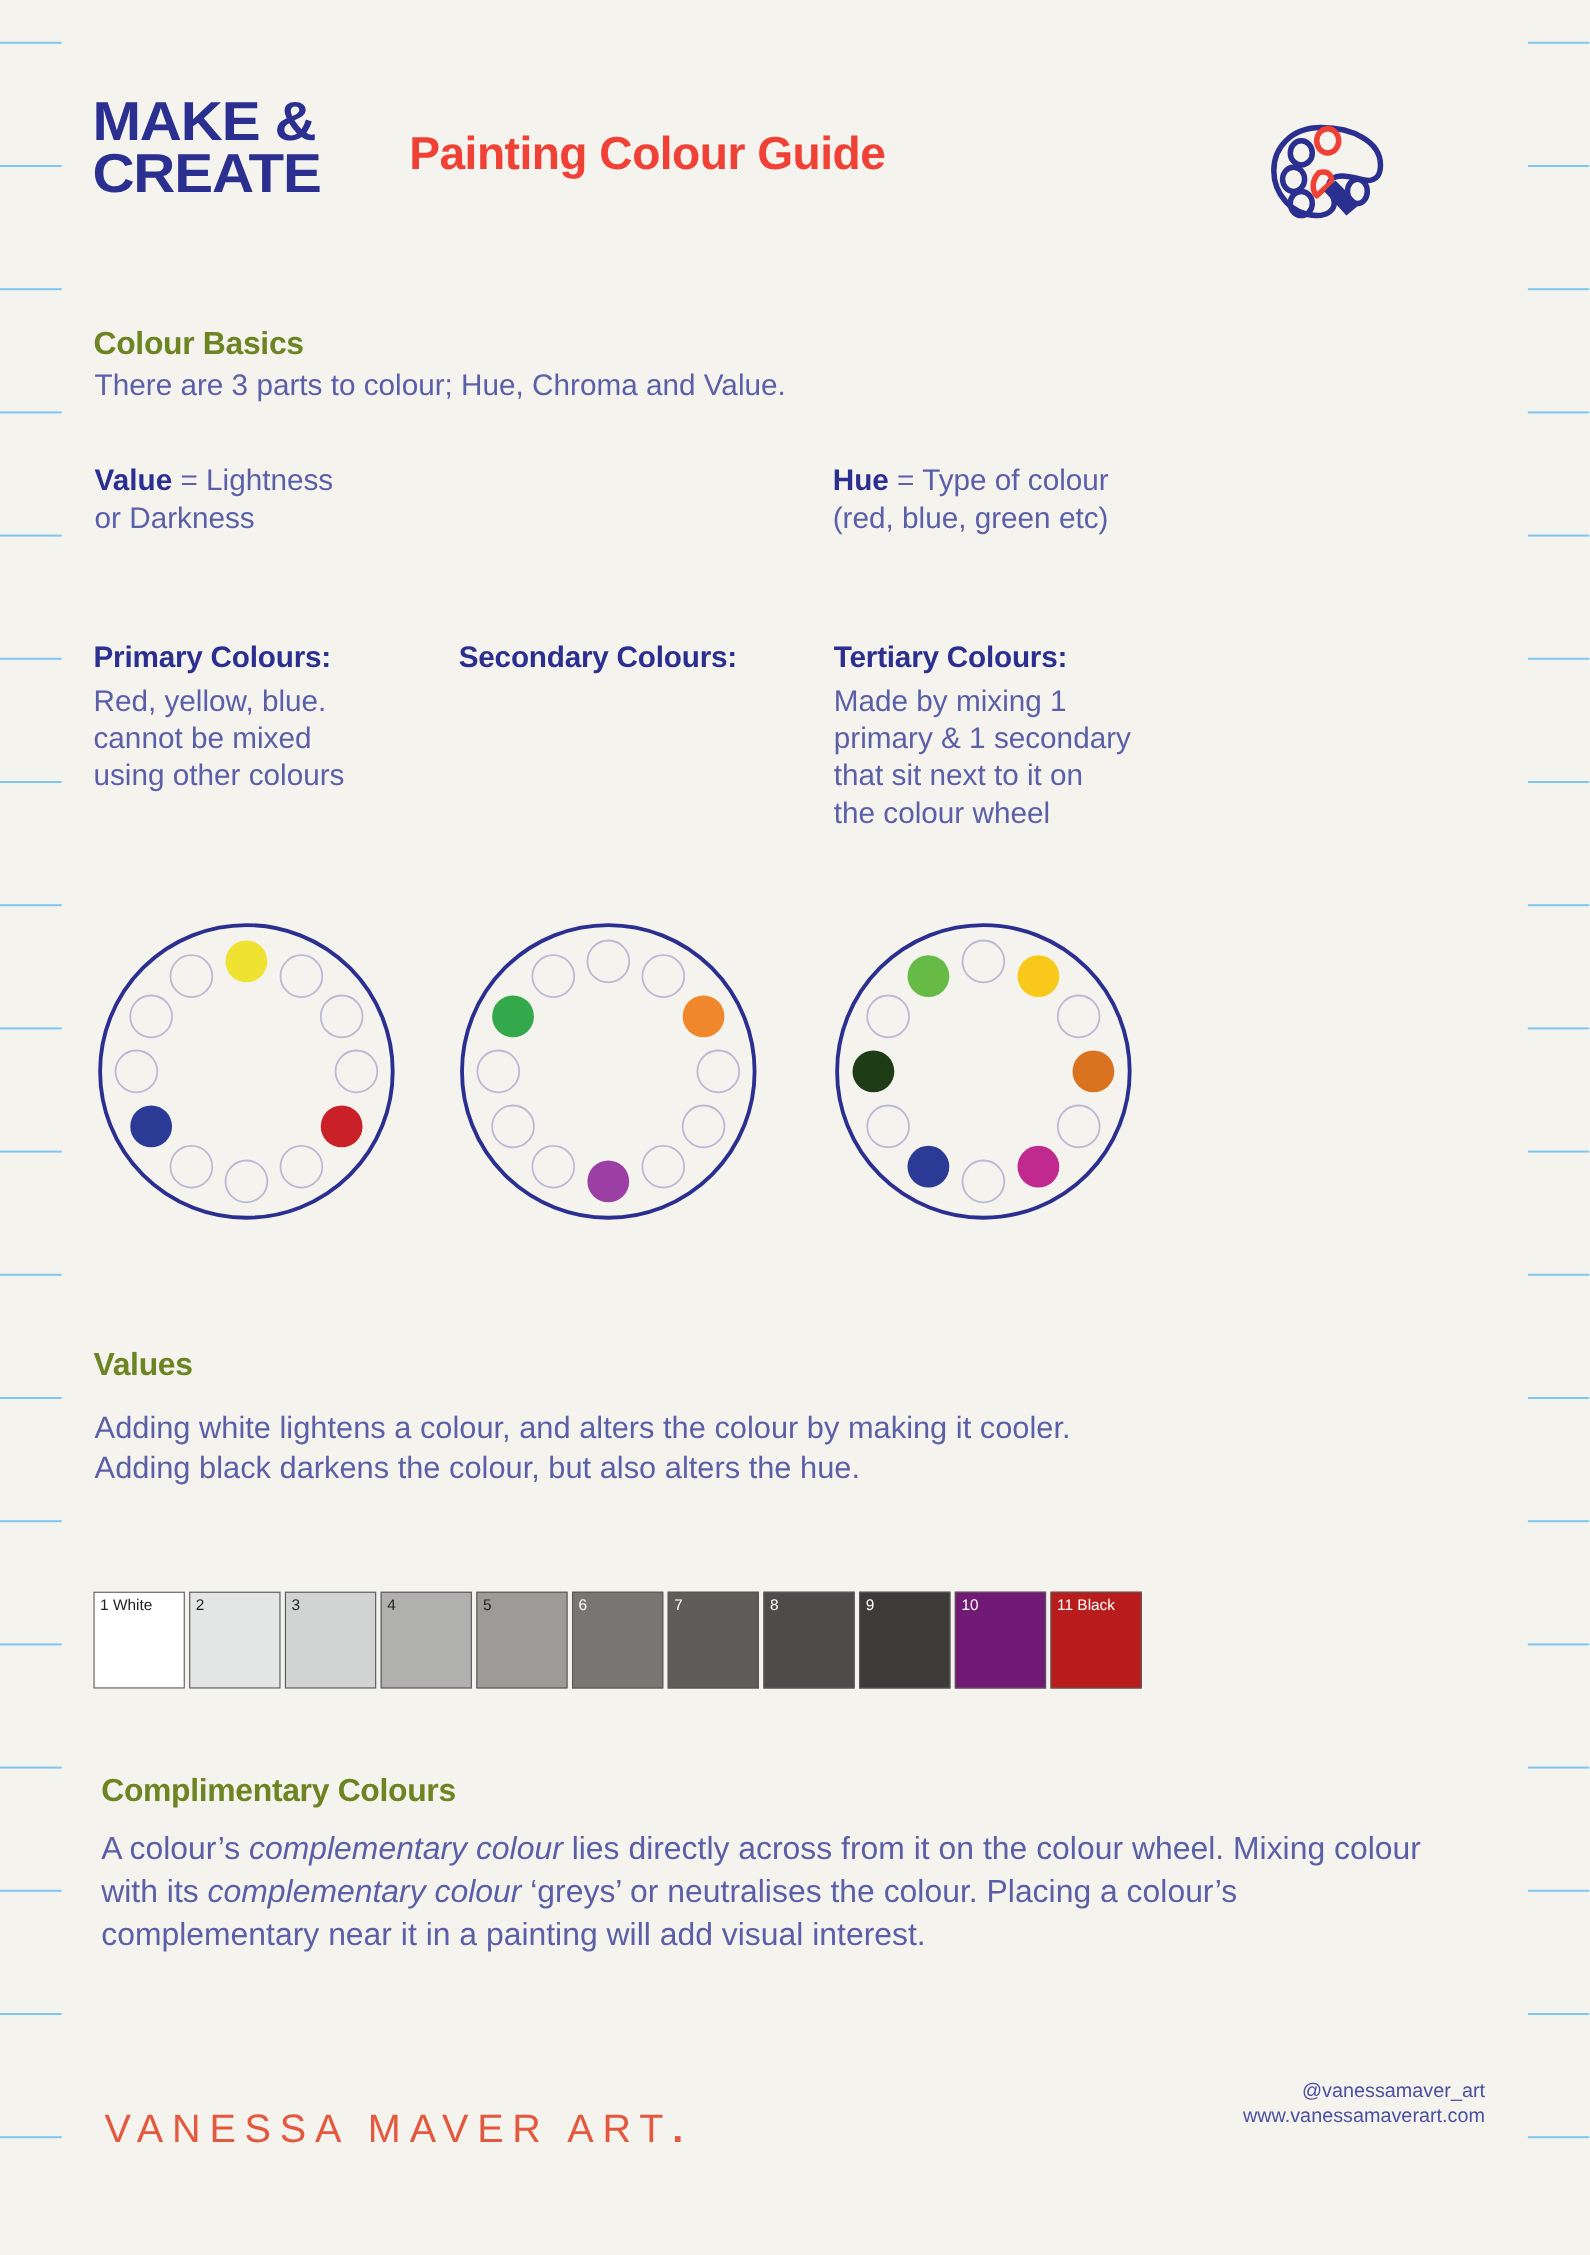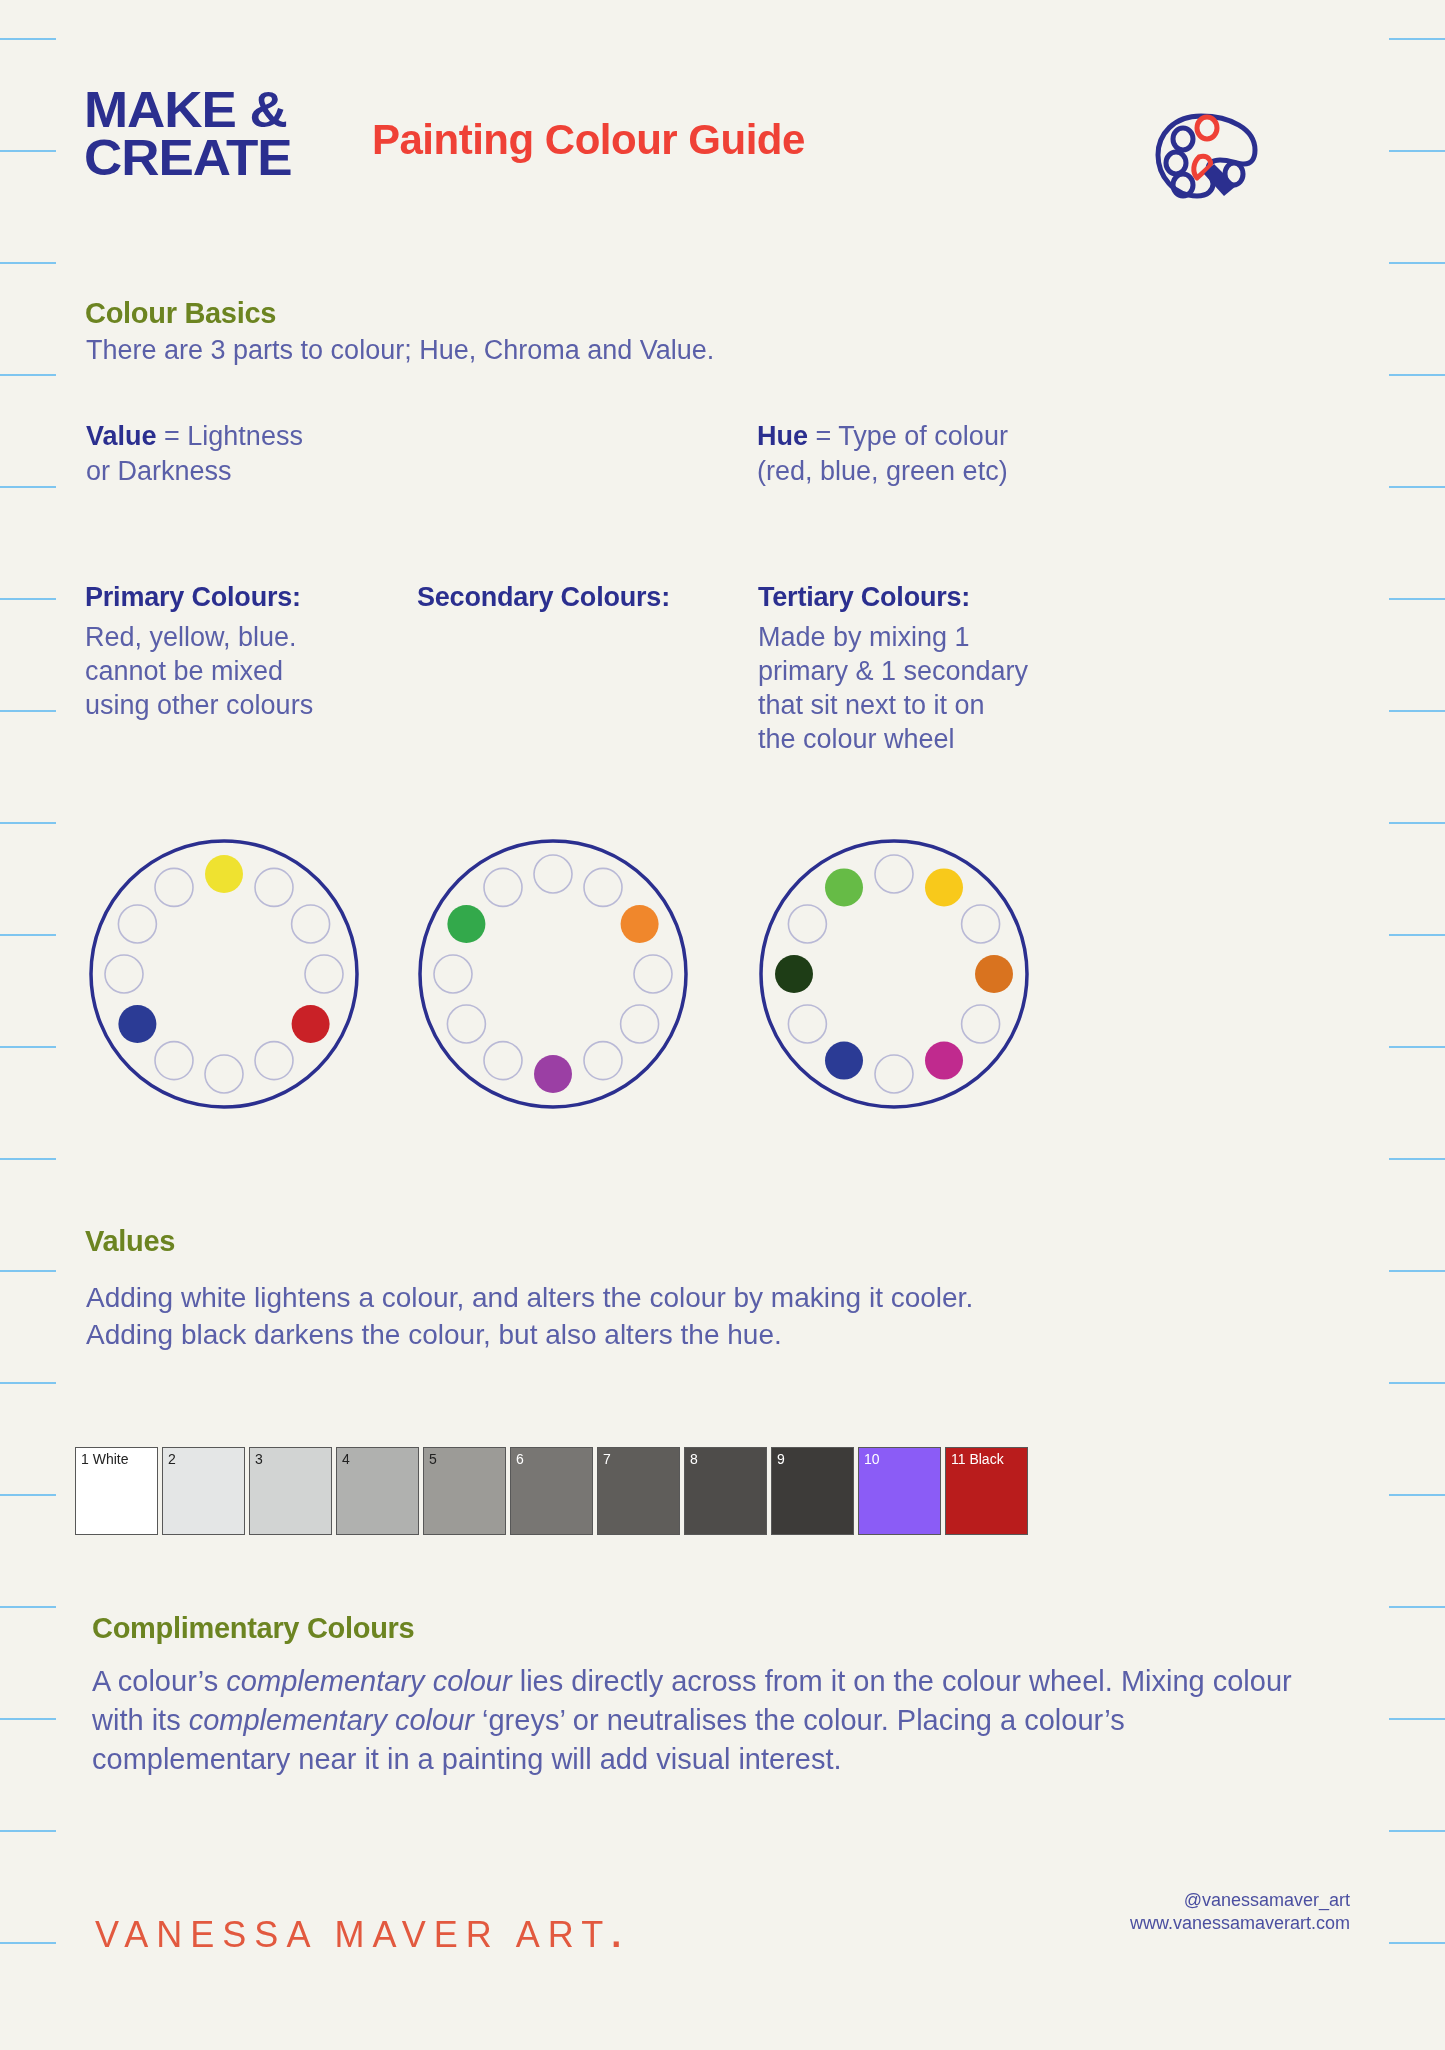--- a/index.html
+++ b/index.html
@@ -72,21 +72,21 @@
   .col-body{
     color:#5a5fa8;font-size:27px;line-height:1.26;font-weight:300;white-space:pre-line;
   }
   .defn{color:#5a5fa8;font-size:27px;line-height:1.3;font-weight:300;}
 
   
   .wheel{position:absolute;}
 
   
   #value-scale{
-    position:absolute;left:75px;top:1447px;
+    position:absolute;left:85px;top:1447px;
     display:flex;gap:4px;
   }
   .swatch{
     width:83px;height:88px;
     border:1px solid #585858;
     box-sizing:border-box;
     position:relative;
   }
   .swatch span{
     position:absolute;left:5px;top:3px;
@@ -249,21 +249,21 @@
       </div>
       <div class="swatch dark" style="background: rgb(95, 93, 90);">
         <span>7</span>
       </div>
       <div class="swatch dark" style="background: rgb(78, 76, 74);">
         <span>8</span>
       </div>
       <div class="swatch dark" style="background: rgb(61, 59, 57);">
         <span>9</span>
       </div>
-      <div class="swatch dark" style="background: #8b5cf6;">
+      <div class="swatch dark" style="background: #701a75;">
         <span>10</span>
       </div>
       <div class="swatch dark" style="background: #b91c1c;">
         <span>11 Black</span>
       </div>
     </div>
 
   <div class="abs sec-head" id="comp-head">Complimentary Colours</div>
 
   <div class="abs" id="comp-body"><span>A colour’s </span><i>complementary colour</i><span> lies directly across from it on the colour wheel. Mixing  colour with its </span><i>complementary colour</i><span> ‘greys’ or neutralises the colour. Placing a colour’s complementary near it in a painting will add visual interest.</span></div>

